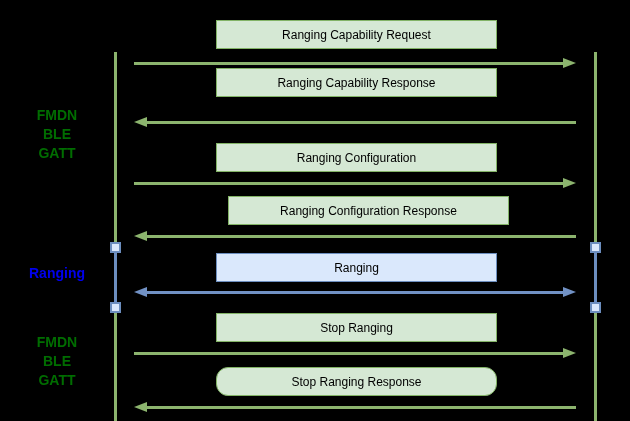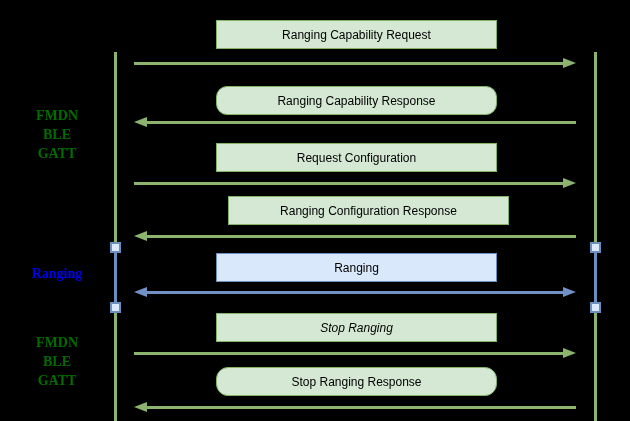--- a/index.html
+++ b/index.html
@@ -33,21 +33,21 @@
     display: flex; align-items: center;
   }
   .arrow.green { color: var(--arrow-green); }
   .arrow.blue  { color: var(--arrow-blue); }
   .arrow .shaft { flex: 1; height: 3px; background: currentColor; }
   .head { width: 0; height: 0; border-top: 5px solid transparent; border-bottom: 5px solid transparent; }
   .head.hr { border-left: 13px solid currentColor; }
   .head.hl { border-right: 13px solid currentColor; }
   .phase-label {
     position: absolute; left: 10px; width: 94px; text-align: center;
-    font-weight: bold; font-size: 14px; line-height: 19px; font-family: Liberation Serif, serif;
+    font-weight: bold; font-size: 14px; line-height: 19px;
   }
   .phase-label.green { color: var(--label-green); }
   .phase-label.blue  { color: var(--label-blue); }
 </style>
 </head>
 <body>
 
 <div class="canvas">
   <div class="lifeline left"></div>
   <div class="lifeline right"></div>
@@ -76,50 +76,50 @@
       </div>
     </div>
   <div id="rows">
       <div class="msg-box green" style="top: 20px;">
         <span>Ranging Capability Request</span>
       </div>
       <div class="arrow green" style="top: 57.5px;">
         <div class="shaft"></div>
         <div class="head hr"></div>
       </div>
-      <div class="msg-box green" style="top: 86px; border-radius: 11px;">
+      <div class="msg-box green" style="top: 68px;">
         <span>Ranging Capability Response</span>
       </div>
       <div class="arrow green" style="top: 116.5px;">
         <div class="head hl"></div>
         <div class="shaft"></div>
       </div>
       <div class="msg-box green" style="top: 143px;">
-        <span>Request Configuration</span>
+        <span>Ranging Configuration</span>
       </div>
       <div class="arrow green" style="top: 177.5px;">
         <div class="shaft"></div>
         <div class="head hr"></div>
       </div>
       <div class="msg-box green" style="top: 196px; margin-left: 12px;">
         <span>Ranging Configuration Response</span>
       </div>
       <div class="arrow green" style="top: 230.5px;">
         <div class="head hl"></div>
         <div class="shaft"></div>
       </div>
       <div class="msg-box blue" style="top: 253px;">
         <span>Ranging</span>
       </div>
       <div class="arrow blue" style="top: 286.5px;">
         <div class="head hl"></div>
         <div class="shaft"></div>
         <div class="head hr"></div>
       </div>
-      <div class="msg-box green" style="top: 313px; font-style: italic;">
+      <div class="msg-box green" style="top: 313px;">
         <span>Stop Ranging</span>
       </div>
       <div class="arrow green" style="top: 347.5px;">
         <div class="shaft"></div>
         <div class="head hr"></div>
       </div>
       <div class="msg-box green" style="top: 367px; border-radius: 12px;">
         <span>Stop Ranging Response</span>
       </div>
       <div class="arrow green" style="top: 401.5px;">

